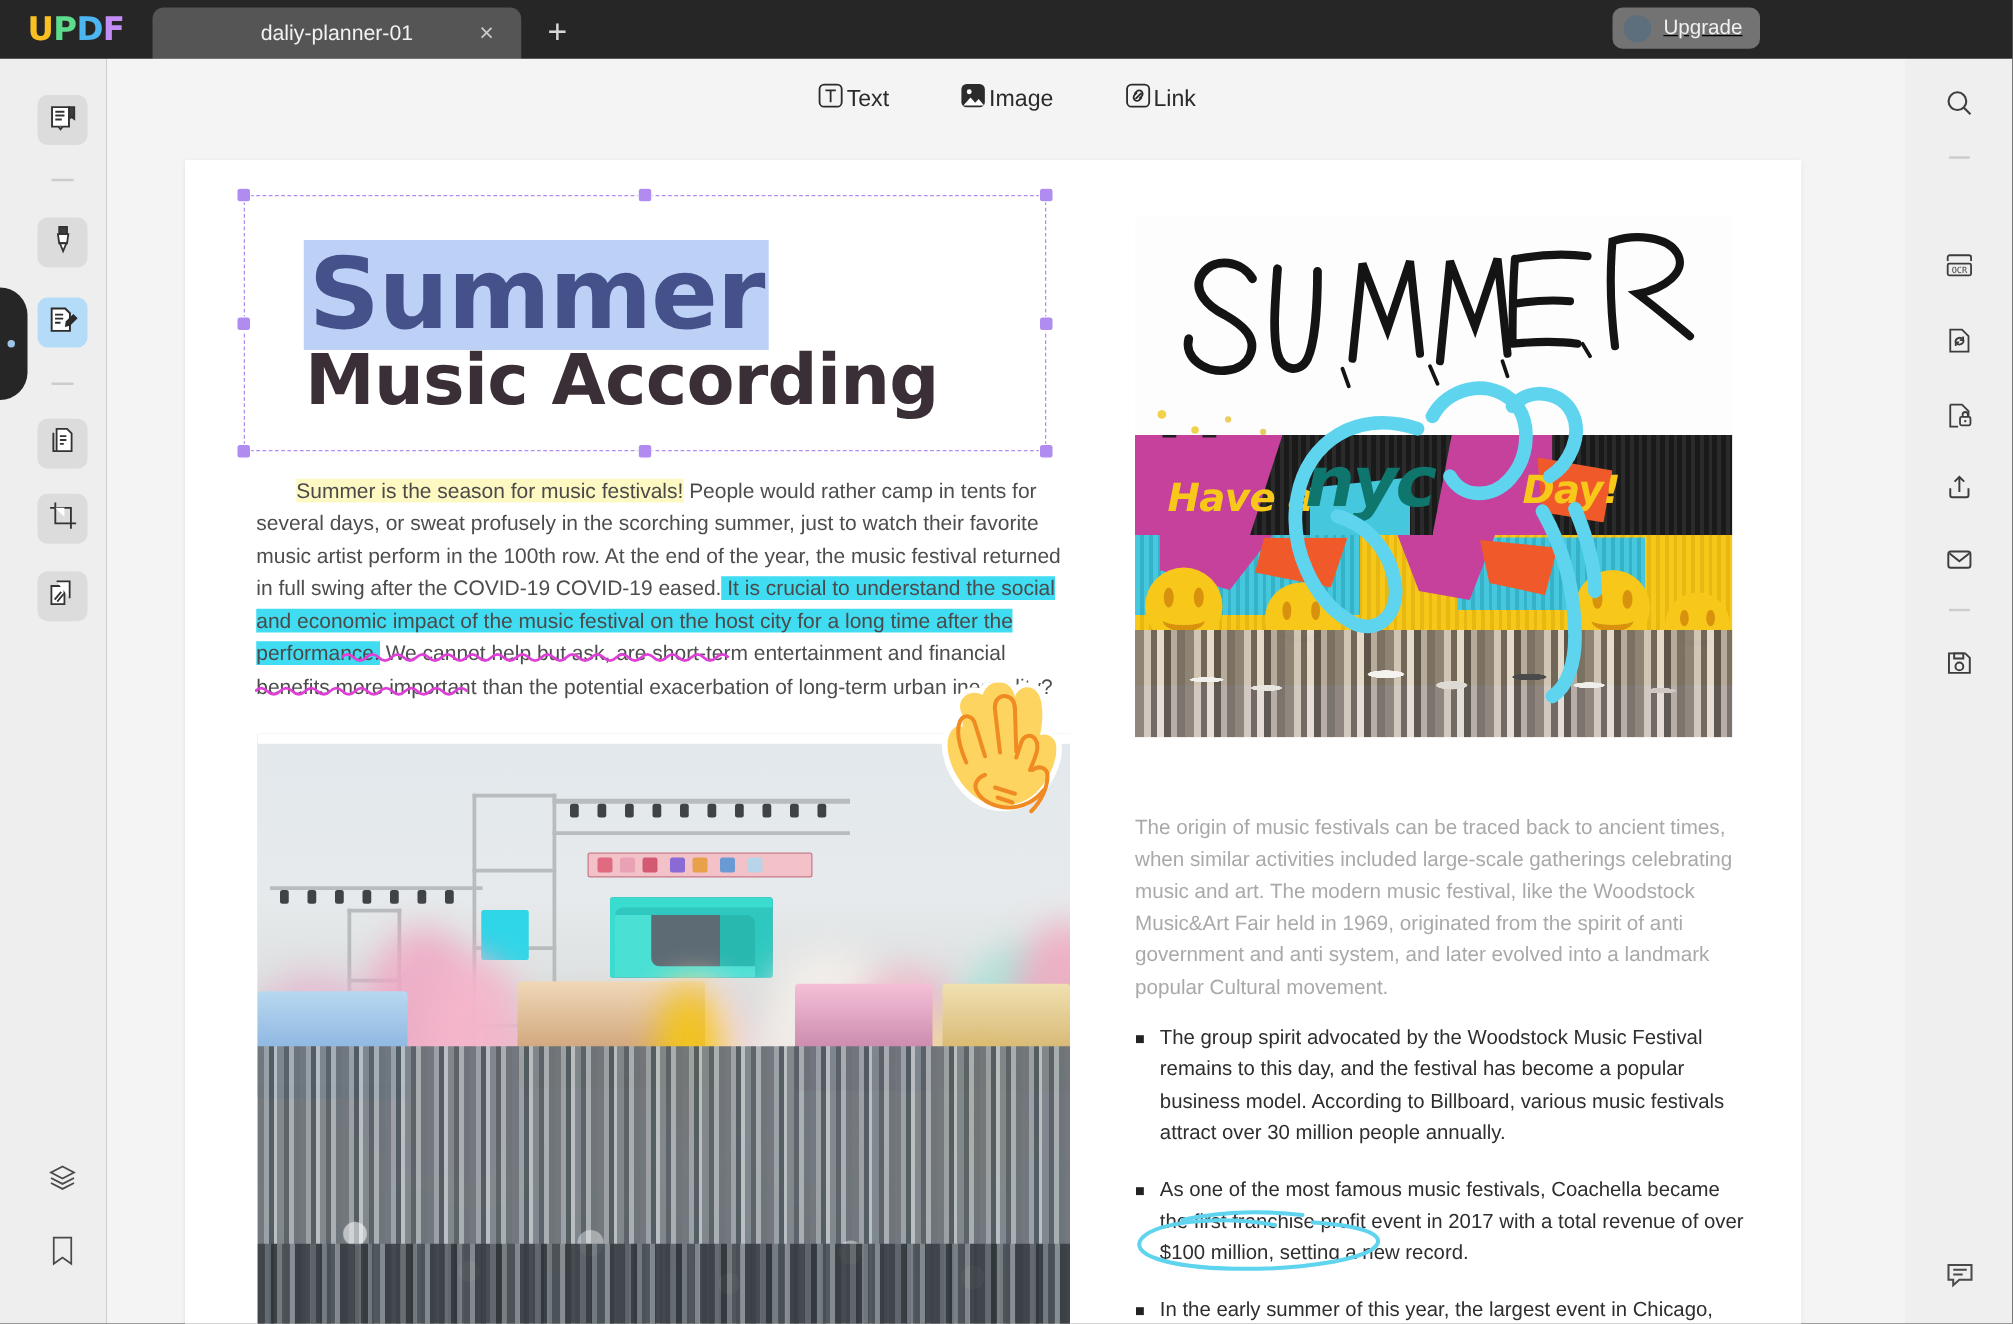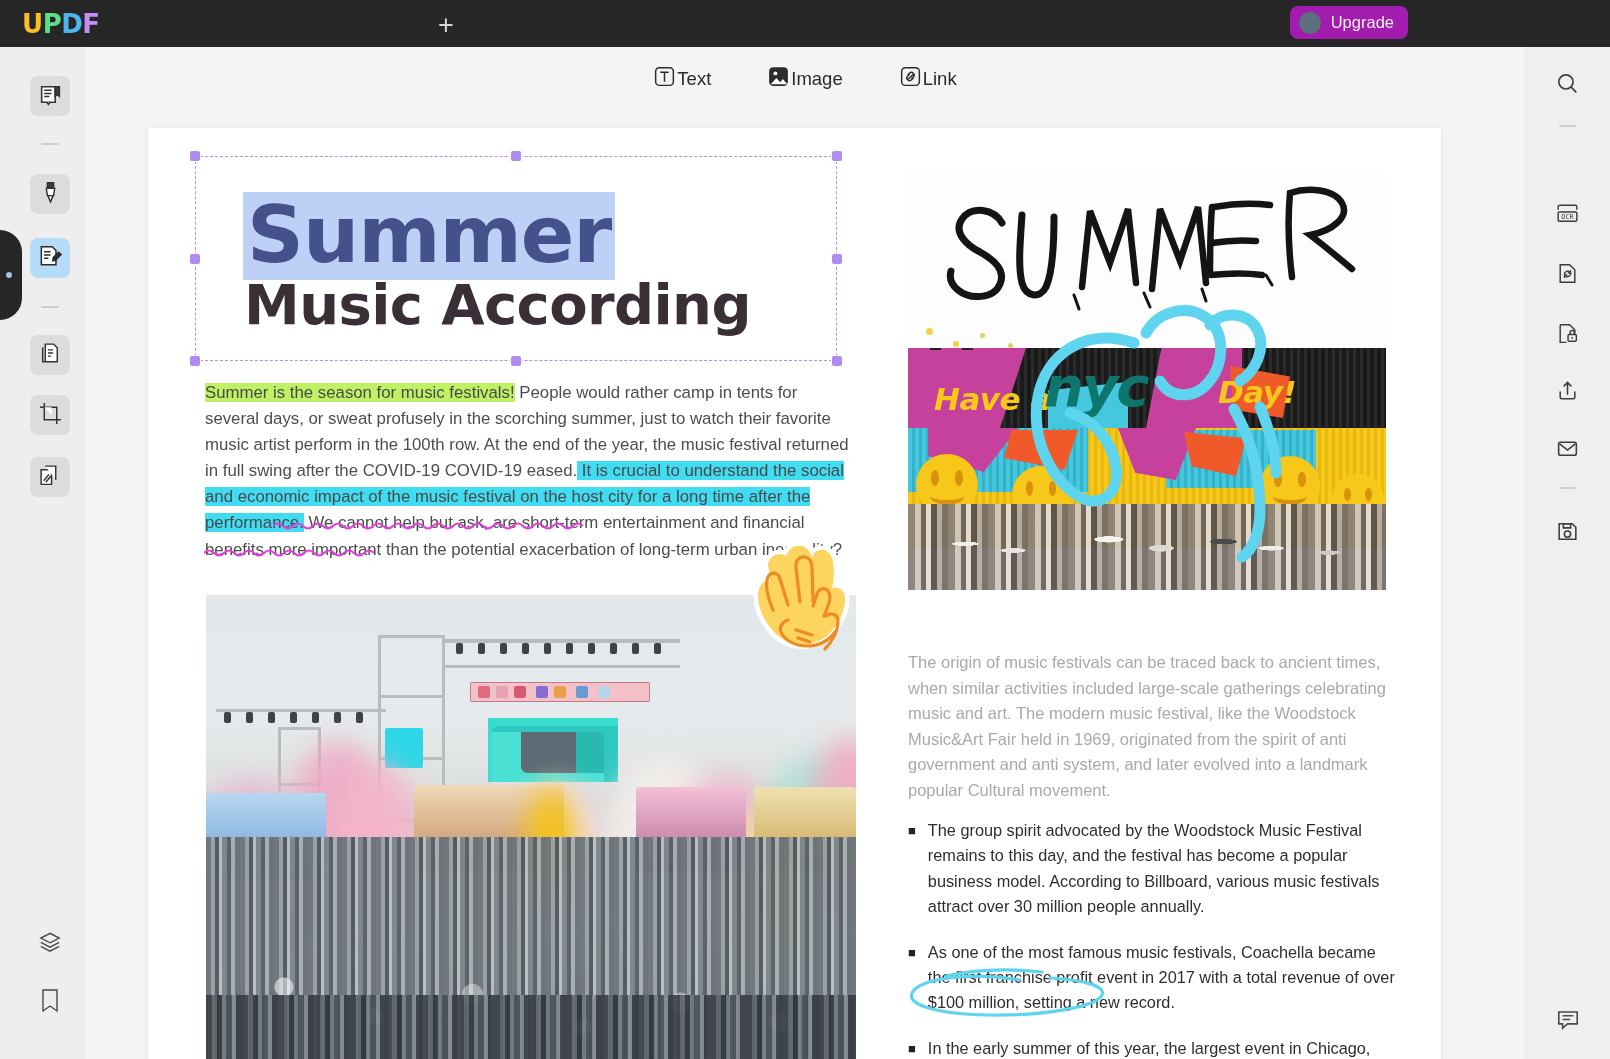--- a/index.html
+++ b/index.html
@@ -38,23 +38,24 @@
     position: absolute; right: 22px; top: 50%; transform: translateY(-50%);
     color: #c9c9c9; font-size: 20px; line-height: 1; cursor: pointer;
   }
   .tab-new {
     position: absolute; left: 438px; top: 12px;
     color: #d8d8d8; font-size: 27px; line-height: 1; cursor: pointer;
     font-weight: 300;
   }
   .upgrade {
     position: absolute; right: 10px; top: 6px; height: 33px;
-    background: #a21caf; border-radius: 8px;
+    background: #737373; border-radius: 8px;
     display: flex; align-items: center; gap: 10px; padding: 0 14px 0 9px;
     cursor: pointer;
+    text-decoration: underline;
   }
   .upgrade-avatar { width: 22px; height: 22px; border-radius: 50%; background: #5d6e7c; }
   .upgrade-label { color: #f0f0f0; font-size: 16.5px; }
 
   
   .left-rail {
     position: absolute; left: 0; top: 47px; width: 85px; height: 1012px;
     background: #eeeeee;
   }
   .rail-icon {
@@ -150,21 +151,21 @@
     font-size: 56px; font-weight: bold; letter-spacing: -0.6px;
     color: #3b2f37; line-height: 1.1;
   }
 
   
   .body-par {
     position: absolute; left: 57px; top: 252px; width: 650px;
     font-size: 16.8px; line-height: 26.1px; color: #4d4d4d;
     font-family: "Liberation Sans", sans-serif;
   }
-  .hl-cyan { background: #bef264; color: #4a4a4a; }
+  .hl-cyan { background: #fef9c3; color: #4a4a4a; margin-left: 32px; }
   .hl-cyan-light { background: #3fdcf2; color: #4a4a4a; }
   .squiggle {
     position: absolute; height: 9px; pointer-events: none;
   }
 
   
   .photo-stage {
     position: absolute; left: 58px; top: 459px; width: 650px; height: 500px;
     overflow: hidden; background: #d9dfe4;
   }
@@ -274,20 +275,24 @@
 </head>
 <body>
 
 <div id="app">
 
   <div class="titlebar">
     <div class="logo">
       <span class="l1">U</span><span class="l2">P</span><span class="l3">D</span><span class="l4">F</span>
     </div>
 
+    <div class="tab">
+      <span class="tab-label">daliy-planner-01</span>
+      <span class="tab-close">×</span>
+    </div>
     <div class="tab-new">+</div>
 
     <div class="upgrade">
       <span class="upgrade-avatar"></span>
       <span class="upgrade-label">Upgrade</span>
     </div>
   </div>
 
   <div class="left-rail">
 

